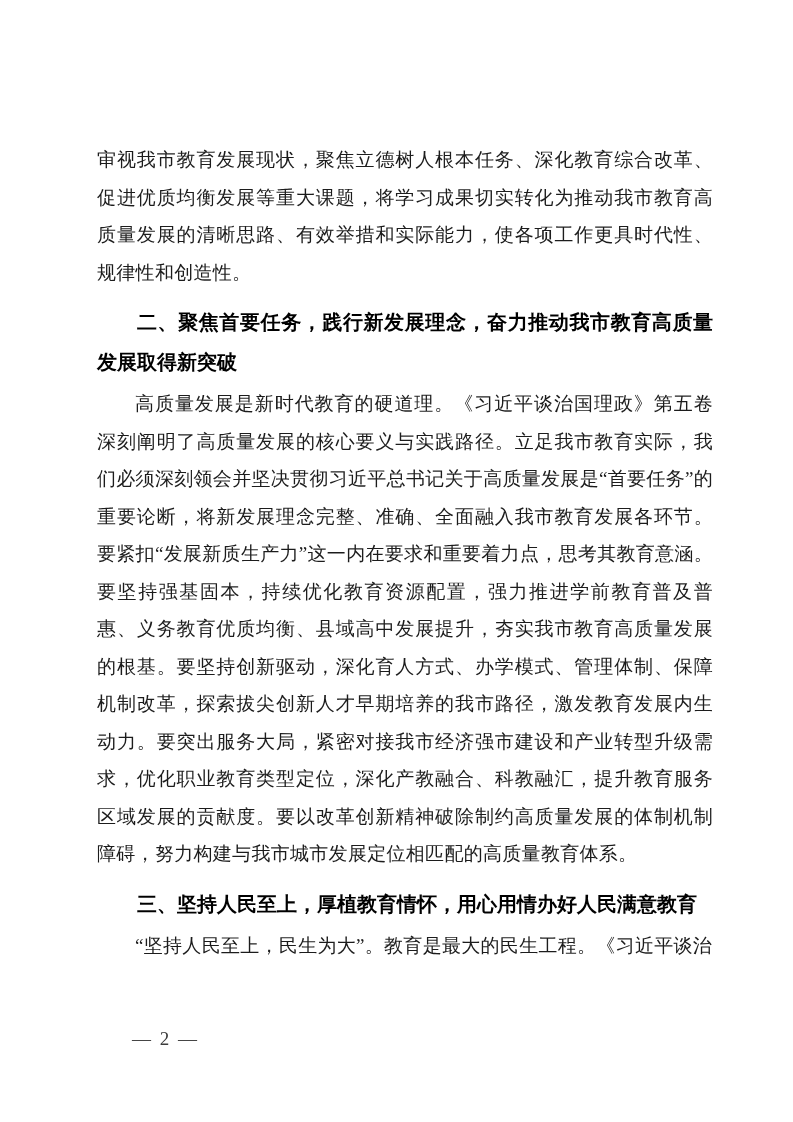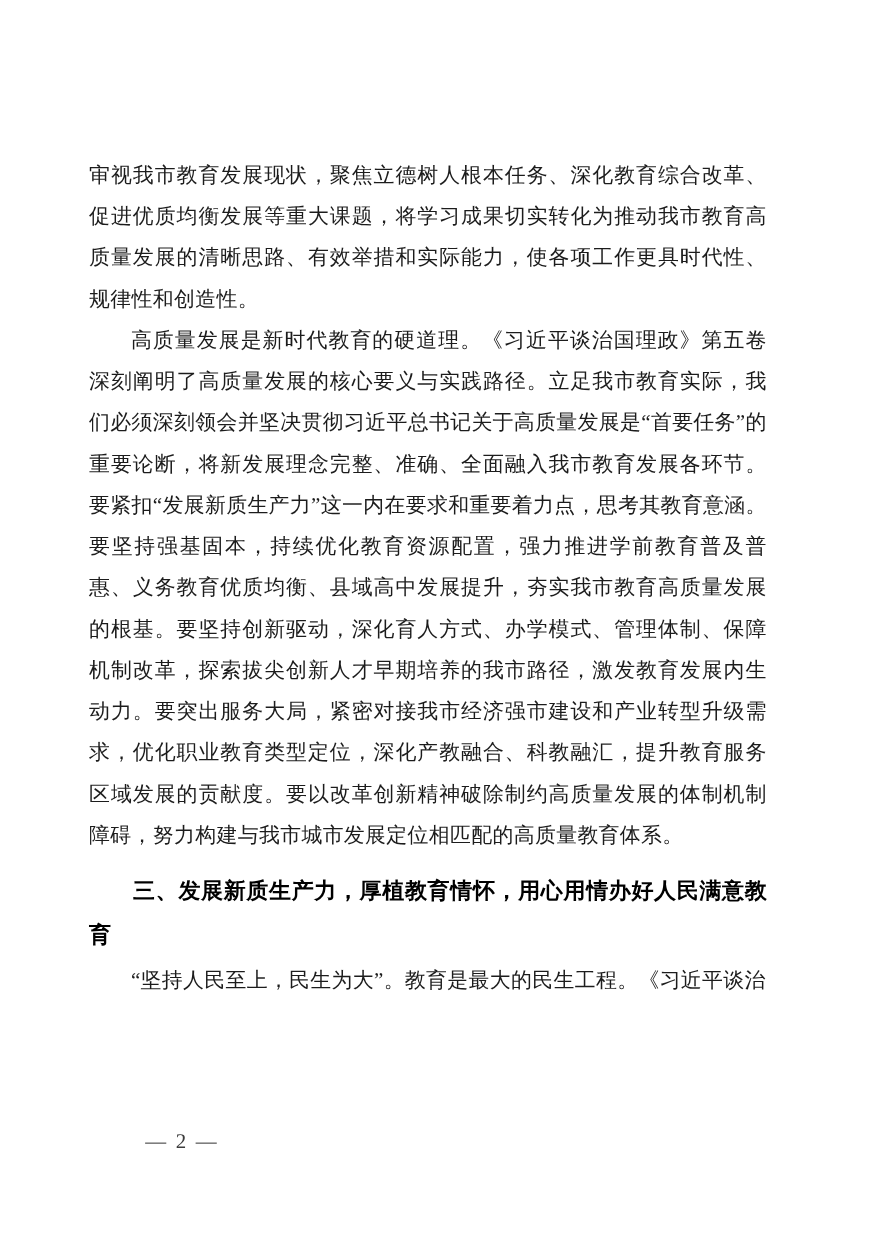--- a/index.html
+++ b/index.html
@@ -11,21 +11,21 @@
     position: relative;
     width: 793px;
     height: 1122px;
     background: #ffffff;
     overflow: hidden;
     font-family: "Liberation Serif", serif;
     color: #1a1a1a;
   }
   .content {
     position: absolute;
-    left: 81px;
+    left: 97px;
     top: 141px;
     width: 616px;
   }
   p.body {
     margin: 0;
     font-size: 19px;
     line-height: 37.5px;
     letter-spacing: 0.3px;
     text-align: justify;
     text-justify: inter-ideograph;
@@ -56,18 +56,19 @@
     color: #3c3c3c;
     font-family: "Liberation Serif", serif;
   }
 </style>
 </head>
 <body>
 
 <div class="page">
   <div class="content">
     <p class="body no-indent">审视我市教育发展现状，聚焦立德树人根本任务、深化教育综合改革、促进优质均衡发展等重大课题，将学习成果切实转化为推动我市教育高质量发展的清晰思路、有效举措和实际能力，使各项工作更具时代性、规律性和创造性。</p>
+    <h2 class="heading">二、聚焦首要任务，践行新发展理念，奋力推动我市教育高质量发展取得新突破</h2>
     <p class="body">高质量发展是新时代教育的硬道理。《习近平谈治国理政》第五卷深刻阐明了高质量发展的核心要义与实践路径。立足我市教育实际，我们必须深刻领会并坚决贯彻习近平总书记关于高质量发展是“首要任务”的重要论断，将新发展理念完整、准确、全面融入我市教育发展各环节。要紧扣“发展新质生产力”这一内在要求和重要着力点，思考其教育意涵。要坚持强基固本，持续优化教育资源配置，强力推进学前教育普及普惠、义务教育优质均衡、县域高中发展提升，夯实我市教育高质量发展的根基。要坚持创新驱动，深化育人方式、办学模式、管理体制、保障机制改革，探索拔尖创新人才早期培养的我市路径，激发教育发展内生动力。要突出服务大局，紧密对接我市经济强市建设和产业转型升级需求，优化职业教育类型定位，深化产教融合、科教融汇，提升教育服务区域发展的贡献度。要以改革创新精神破除制约高质量发展的体制机制障碍，努力构建与我市城市发展定位相匹配的高质量教育体系。</p>
-    <h2 class="heading">三、发展新质生产力，厚植教育情怀，用心用情办好人民满意教育</h2>
+    <h2 class="heading">三、坚持人民至上，厚植教育情怀，用心用情办好人民满意教育</h2>
     <p class="body">“坚持人民至上，民生为大”。教育是最大的民生工程。《习近平谈治</p>
   </div>
   <div class="footer">— 2 —</div>
 </div>
 
 </body></html>

